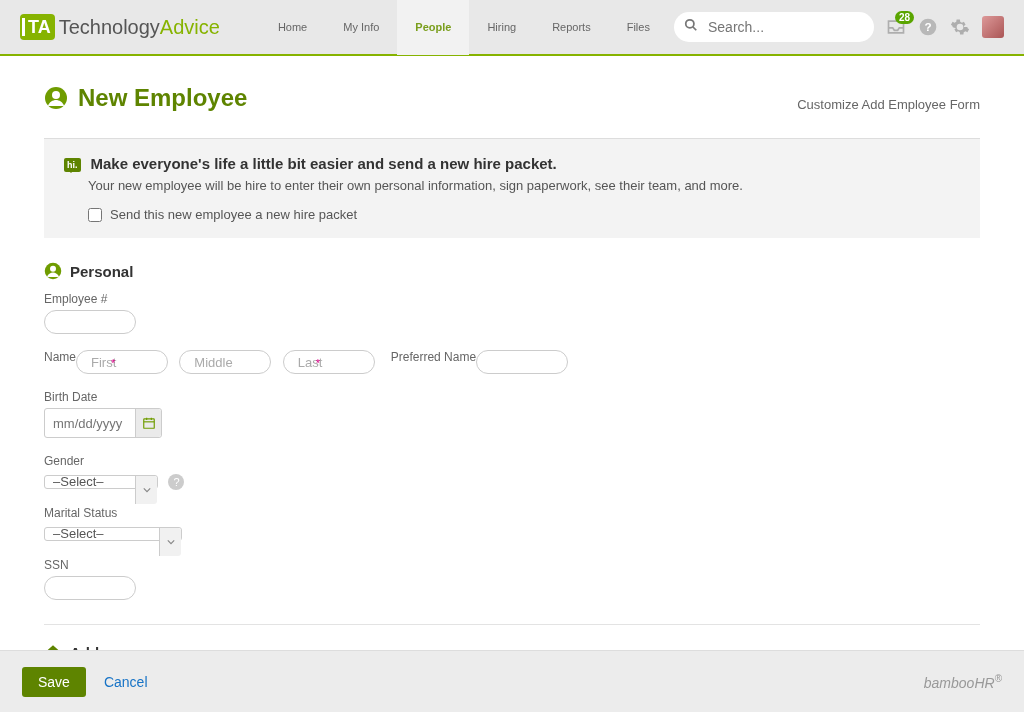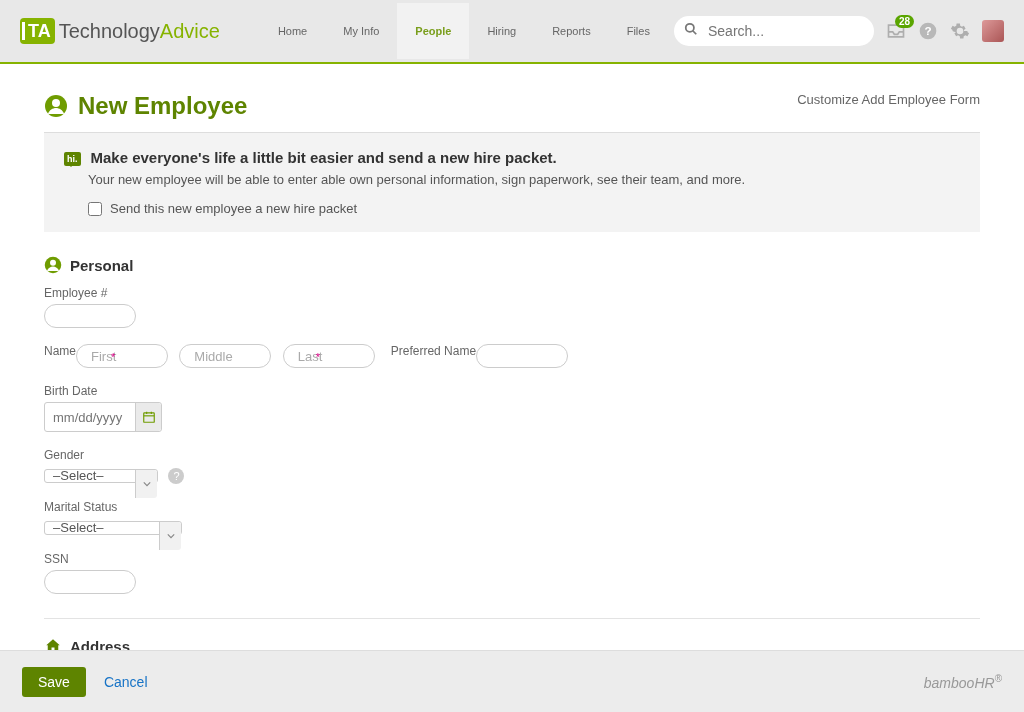--- a/index.html
+++ b/index.html
@@ -1,34 +1,34 @@
 <!DOCTYPE html>
 <html><head>
   <meta charset="utf-8">
   <style>
     * { margin: 0; padding: 0; box-sizing: border-box; }
     body { font-family: -apple-system, BlinkMacSystemFont, "Segoe UI", Helvetica, Arial, sans-serif; background: #fff; color: #333; }
-    .topbar { display: flex; align-items: center; background: #e8e8e8; height: 64px; padding: 0 20px; border-bottom: 2px solid #86b300; }
+    .topbar { display: flex; align-items: center; background: #e8e8e8; height: 56px; padding: 0 20px; border-bottom: 2px solid #86b300; }
     .logo { display: flex; align-items: center; font-size: 20px; color: #666; }
     .logo-badge { background: #86b300; color: #fff; font-weight: bold; font-size: 18px; padding: 4px 4px 4px 8px; border-radius: 4px; margin-right: 4px; line-height: 1; position: relative; }
     .logo-badge::before { content: ''; position: absolute; left:2px; top:4px; bottom:4px; width:3px; background:#fff;}
     .logo-tech { color: #555; font-weight: 400; }
     .logo-advice { color: #86b300; font-weight: 400; }
     .nav { display: flex; margin-left: 40px; }
     .nav-item { padding: 0 18px; font-size: 11px; color: #666; height: 56px; display: flex; align-items: center; cursor: pointer; }
     .nav-item.active { background: #f2f2f2; color: #7a9e1c; font-weight: 600; }
     .topbar-right { margin-left: auto; display: flex; align-items: center; gap: 12px; }
     .search-box { position: relative; }
     .search-box input { width: 200px; height: 30px; border-radius: 15px; border: none; padding: 0 14px 0 34px; font-size: 14px; background: #fff; color: #888; }
     .search-box .sicon { position: absolute; left: 10px; top: 50%; transform: translateY(-50%); color: #999; }
     .top-icon { color: #9e9e9e; cursor: pointer; position: relative; display: flex; align-items: center; }
     .badge { position: absolute; top: -6px; right: -8px; background: #5aa500; color:#fff; border-radius: 8px; font-size: 10px; padding: 1px 4px; font-weight: 600; }
     .avatar { width: 22px; height: 22px; border-radius: 3px; background: linear-gradient(135deg,#d99,#a55); }
     .content { padding: 28px 44px 80px 44px; max-width: 1024px; }
-    .page-title-row { display: flex; align-items: flex-start; justify-content: space-between; margin-bottom: 12px; }
+    .page-title-row { display: flex; align-items: flex-end; justify-content: space-between; margin-bottom: 26px; }
     .page-title { display: flex; align-items: center; gap: 10px; font-size: 24px; color: #5e8400; font-weight: 700; }
     .customize-link { font-size: 13px; color: #666; cursor: pointer; }
     .callout { background: #f3f3f3; border-top: 1px solid #ddd; padding: 16px 20px; margin-bottom: 24px; }
     .callout-header { display: flex; align-items: flex-end; gap: 10px; font-size: 15px; font-weight: 700; color: #333; margin-bottom: 6px; }
     .hi-badge { background: #5e8400; color: #fff; font-size: 9px; padding: 2px 3px; border-radius: 2px; position: relative; }
     .hi-badge::after { content:''; position:absolute; bottom:-4px; left:4px; border:3px solid transparent; border-top-color:#5e8400; }
     .callout-sub { font-size: 13px; color: #555; margin-bottom: 14px; margin-left: 24px; }
     .checkbox-row { display: flex; align-items: center; gap: 8px; font-size: 13px; color: #555; margin-left: 24px; }
     .checkbox-row input { width: 14px; height: 14px; }
     .section-head { display: flex; align-items: center; gap: 8px; font-size: 15px; font-weight: 700; color: #333; margin-bottom: 12px; }
@@ -116,21 +116,21 @@
       <span>New Employee</span>
     </div>
     <span class="customize-link">Customize Add Employee Form</span>
   </div>
 
   <div class="callout">
     <div class="callout-header">
       <span class="hi-badge">hi.</span>
       <span>Make everyone's life a little bit easier and send a new hire packet.</span>
     </div>
-    <div class="callout-sub">Your new employee will be able to enter able own personal information, sign paperwork, see their team, and more.</div>
+    <div class="callout-sub">Your new employee will be hire to enter their own personal information, sign paperwork, see their team, and more.</div>
     <label class="checkbox-row">
       <input type="checkbox" style="">
       <span>Send this new employee a new hire packet</span>
     </label>
   </div>
 
   <div class="section-head">
     <svg width="18" height="18" viewBox="0 0 24 24">
         <circle cx="12" cy="12" r="11" fill="#6f9c00"></circle>
         <circle cx="12" cy="9" r="4" fill="#fff"></circle>

